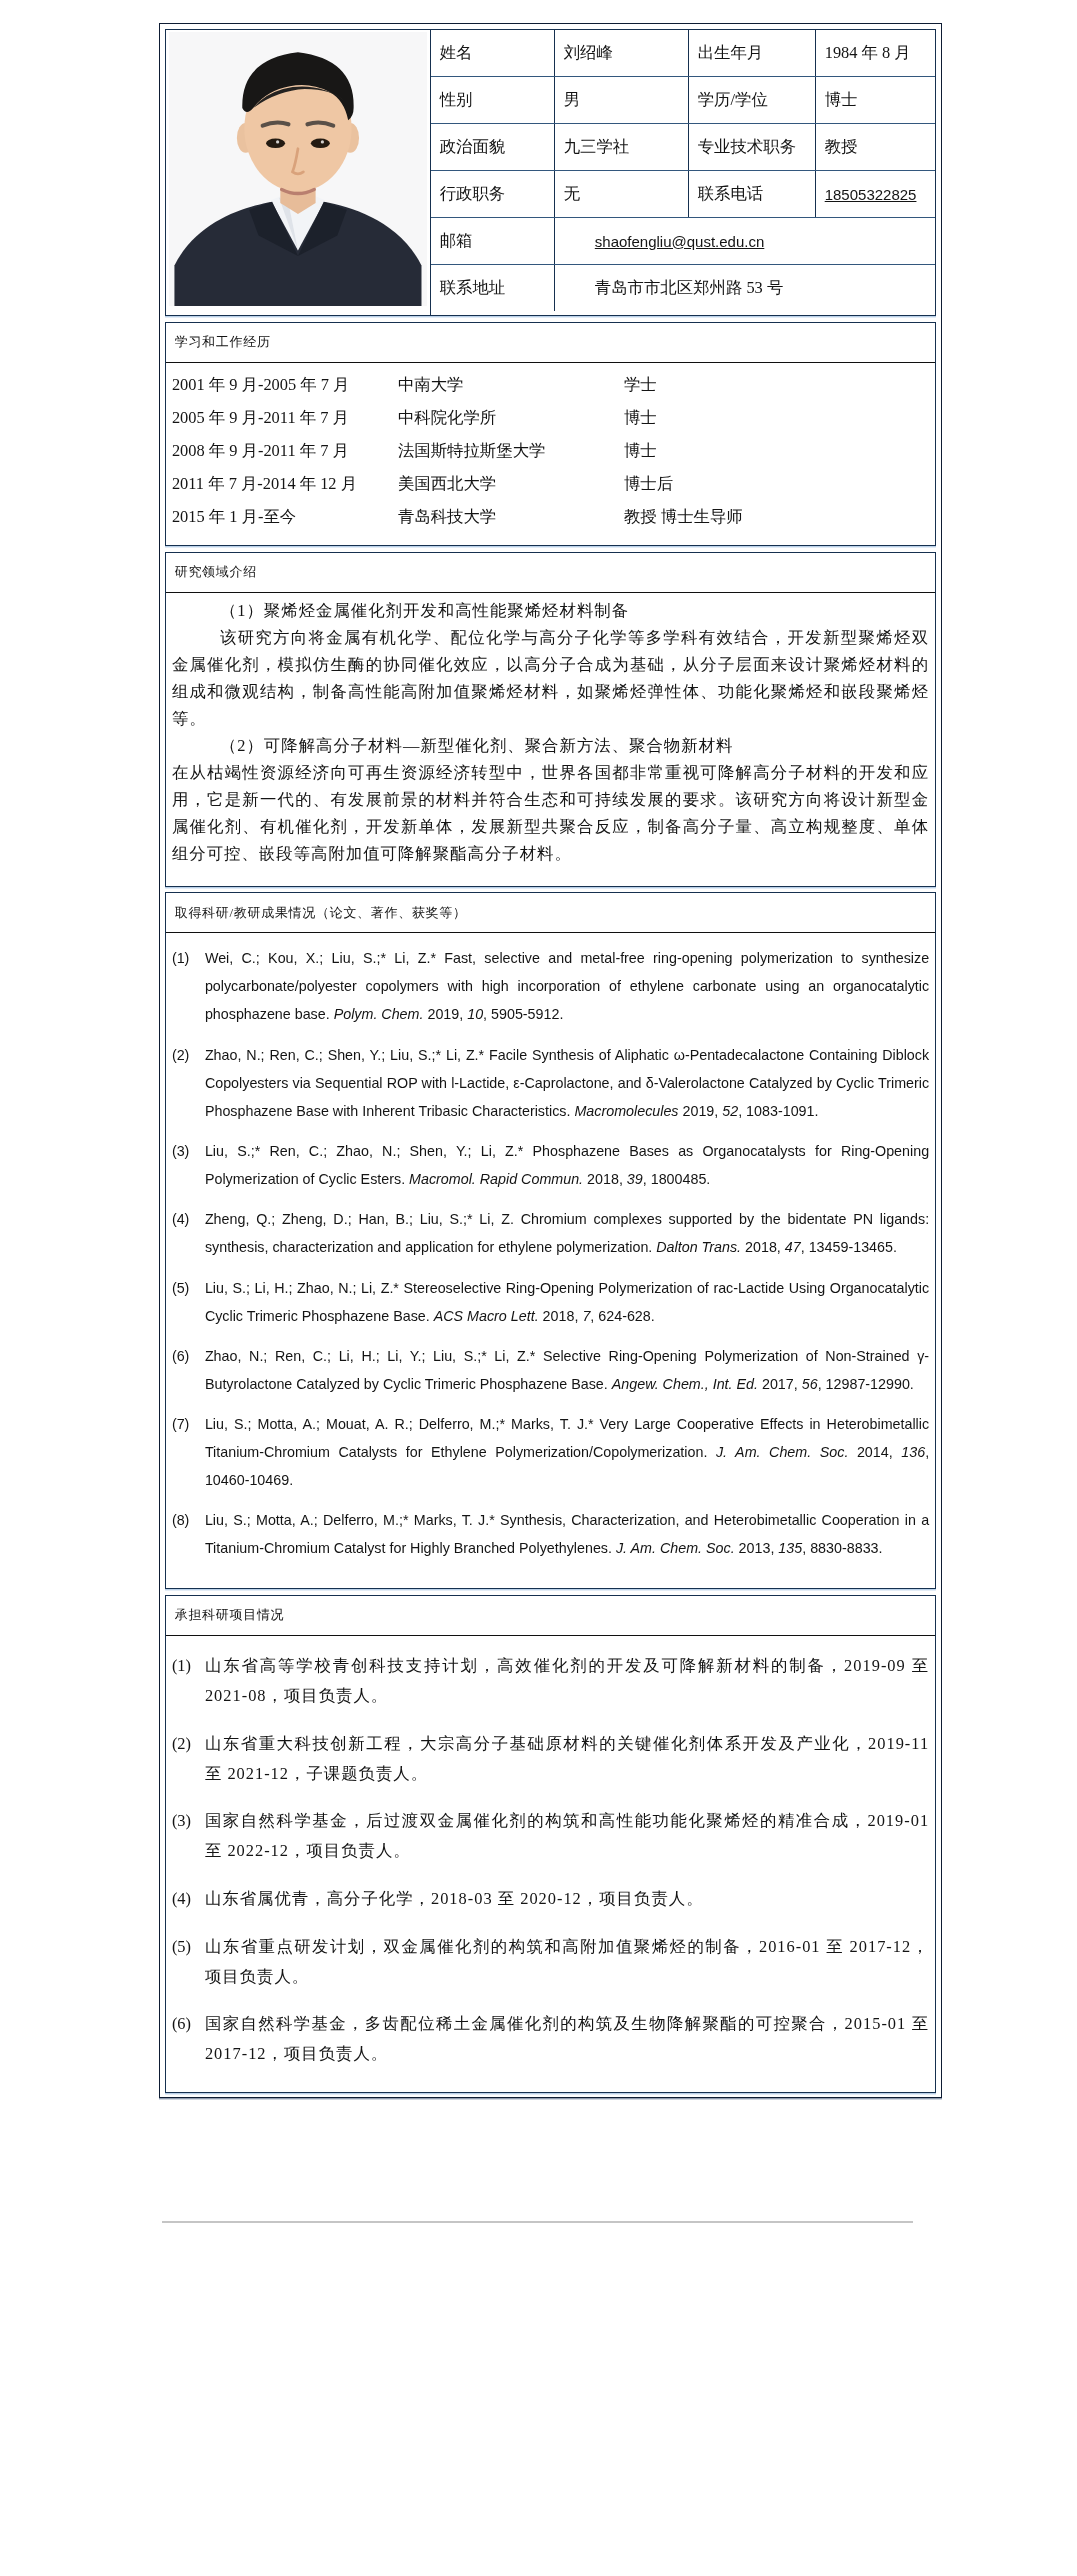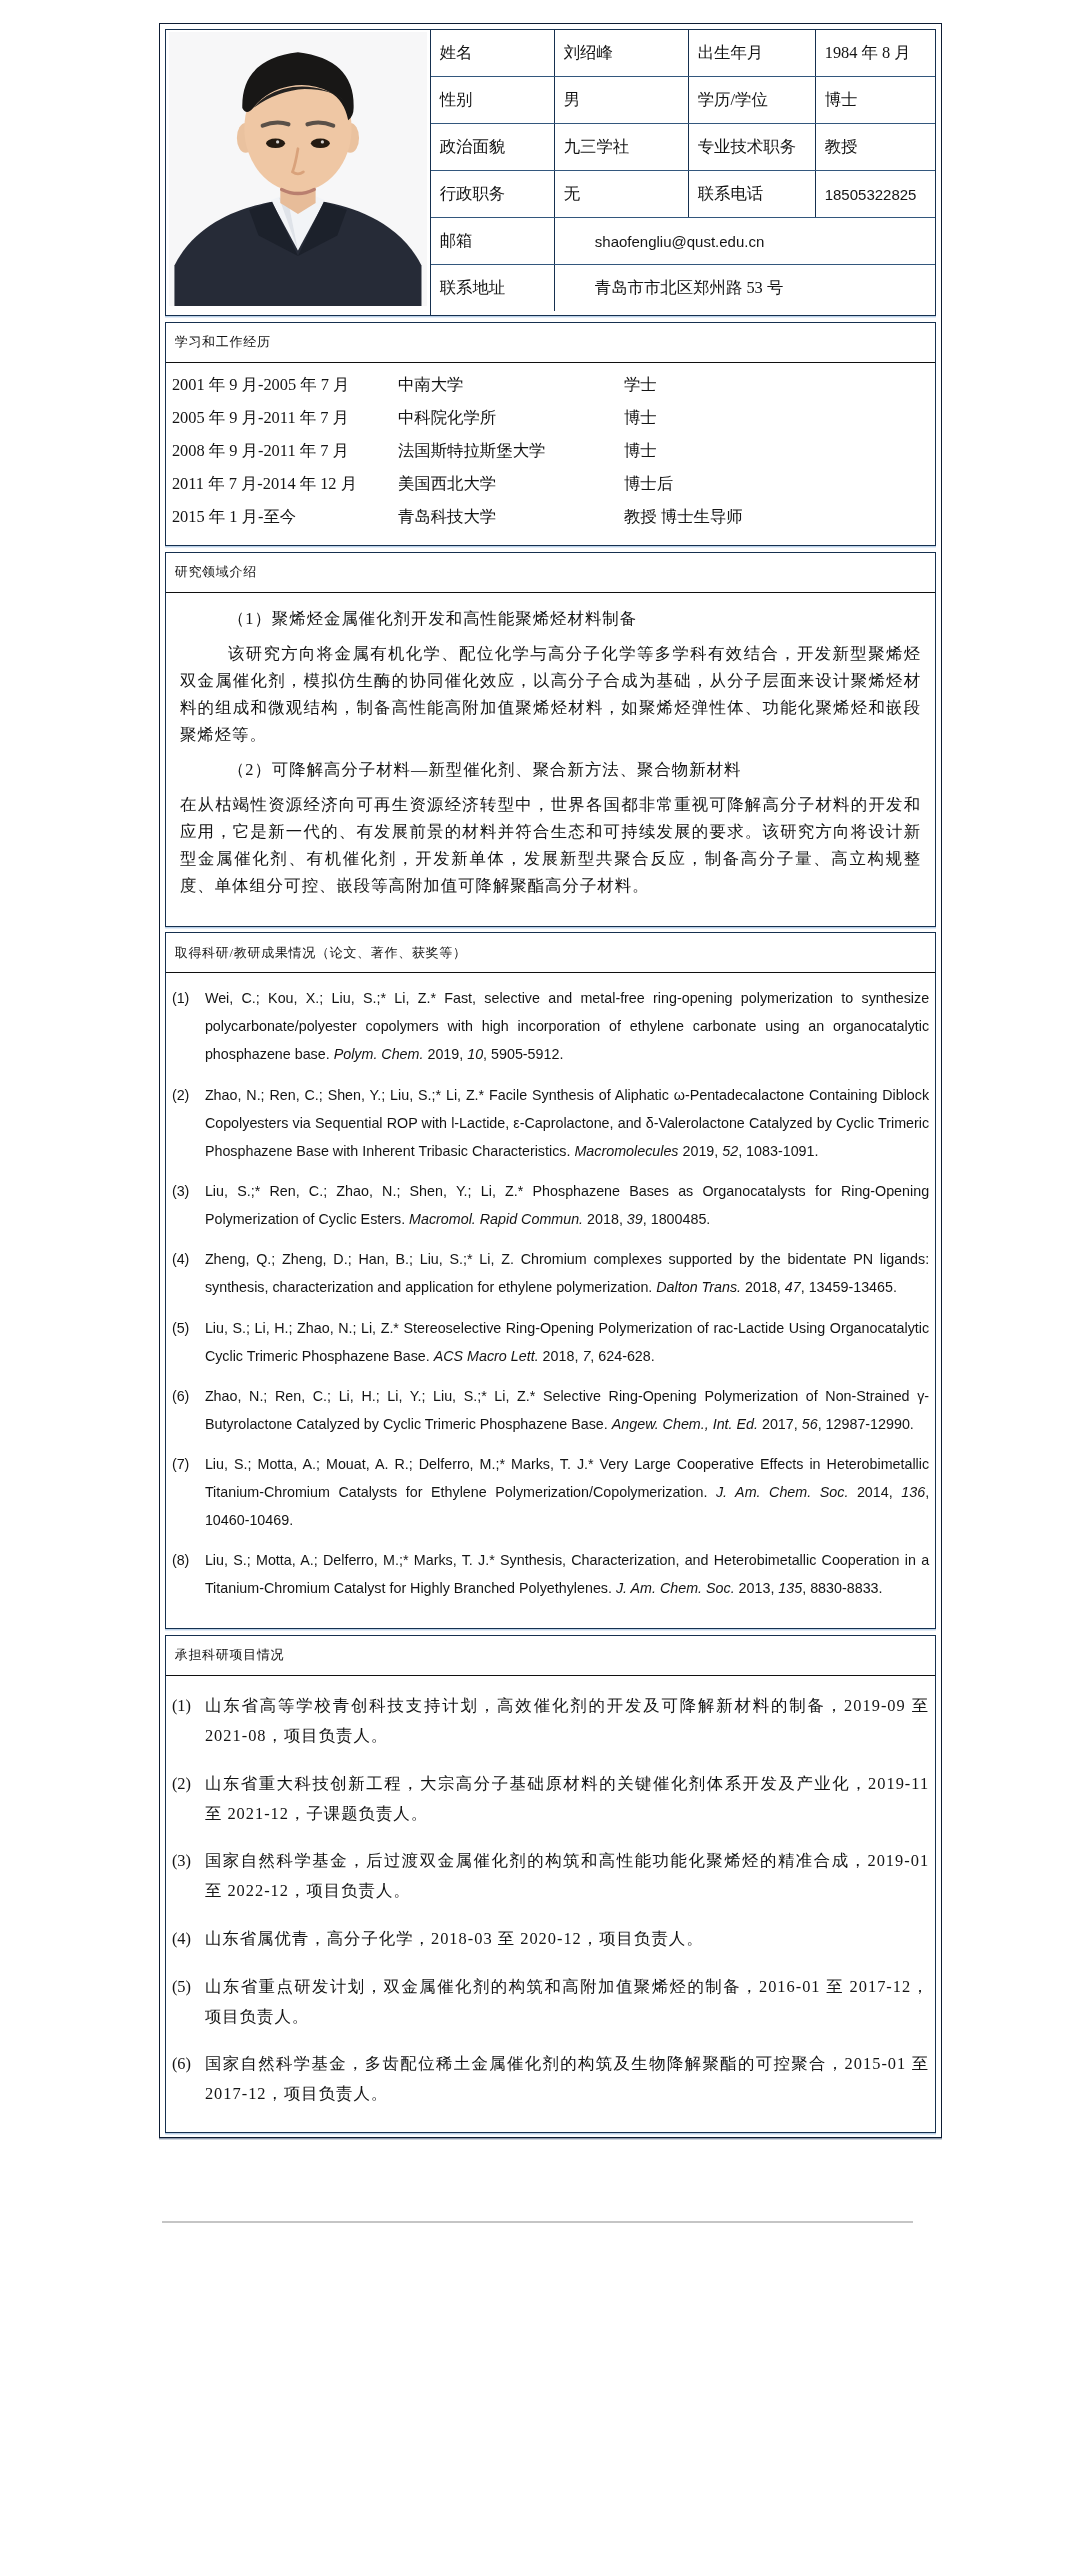--- a/index.html
+++ b/index.html
@@ -28,37 +28,37 @@
   .irow{display:flex;align-items:center;height:46px;}
   .irow + .irow{border-top:1.4px solid #33577d;}
   .cell{box-sizing:border-box;height:100%;display:flex;align-items:center;
         padding-left:8.9px;font-size:16.4px;}
   .cell.bl{border-left:0.7px solid #16304f;}
   .w-label{width:123px;flex:none;}
   .w-val1{width:134px;flex:none;}
   .w-label2{width:127px;flex:none;text-align:right;}
   .w-val2{flex:1;}
   .w-span{flex:1;padding-left:40px;}
-  .sans{font-family:"Liberation Sans","DejaVu Sans",sans-serif;font-size:15px;}
+  .sans{font-family:"Liberation Sans","DejaVu Sans",sans-serif;font-size:15px;text-decoration:underline;}
   
   .sec{border:0.7px solid #16304f;box-shadow:0 1.4px 0 #b9d0e8;background:#fff;}
   .sec-h{
     height:39px;display:flex;align-items:center;padding-left:8.9px;
     font-size:13px;border-bottom:0.7px solid #101010;letter-spacing:0.7px;
   }
   
   .exp-body{padding:6.1px 5.5px 11.6px 6.1px;}
   .exp-row{display:flex;align-items:center;height:33px;font-size:16.4px;}
   .exp-period{width:226px;flex:none;}
   .exp-org{width:226px;flex:none;}
   .exp-role{flex:1;}
   
   .res-body{padding:4.1px 6.1px 19px 6.1px;}
   .res-body p{
-    margin:8px;font-size:16.4px;line-height:27px;text-align:justify;
+    margin:0;font-size:16.4px;line-height:27px;text-align:justify;
     letter-spacing:1px;
   }
   .res-body p.ind{text-indent:48px;}
   
   .pub-body{
     padding:11px 6.1px 26px 6.1px;
     font-family:"Liberation Sans","DejaVu Sans",sans-serif;
   }
   .pub-item{display:flex;font-size:14.3px;line-height:28px;}
   .pub-item + .pub-item{margin-top:12.3px;}

